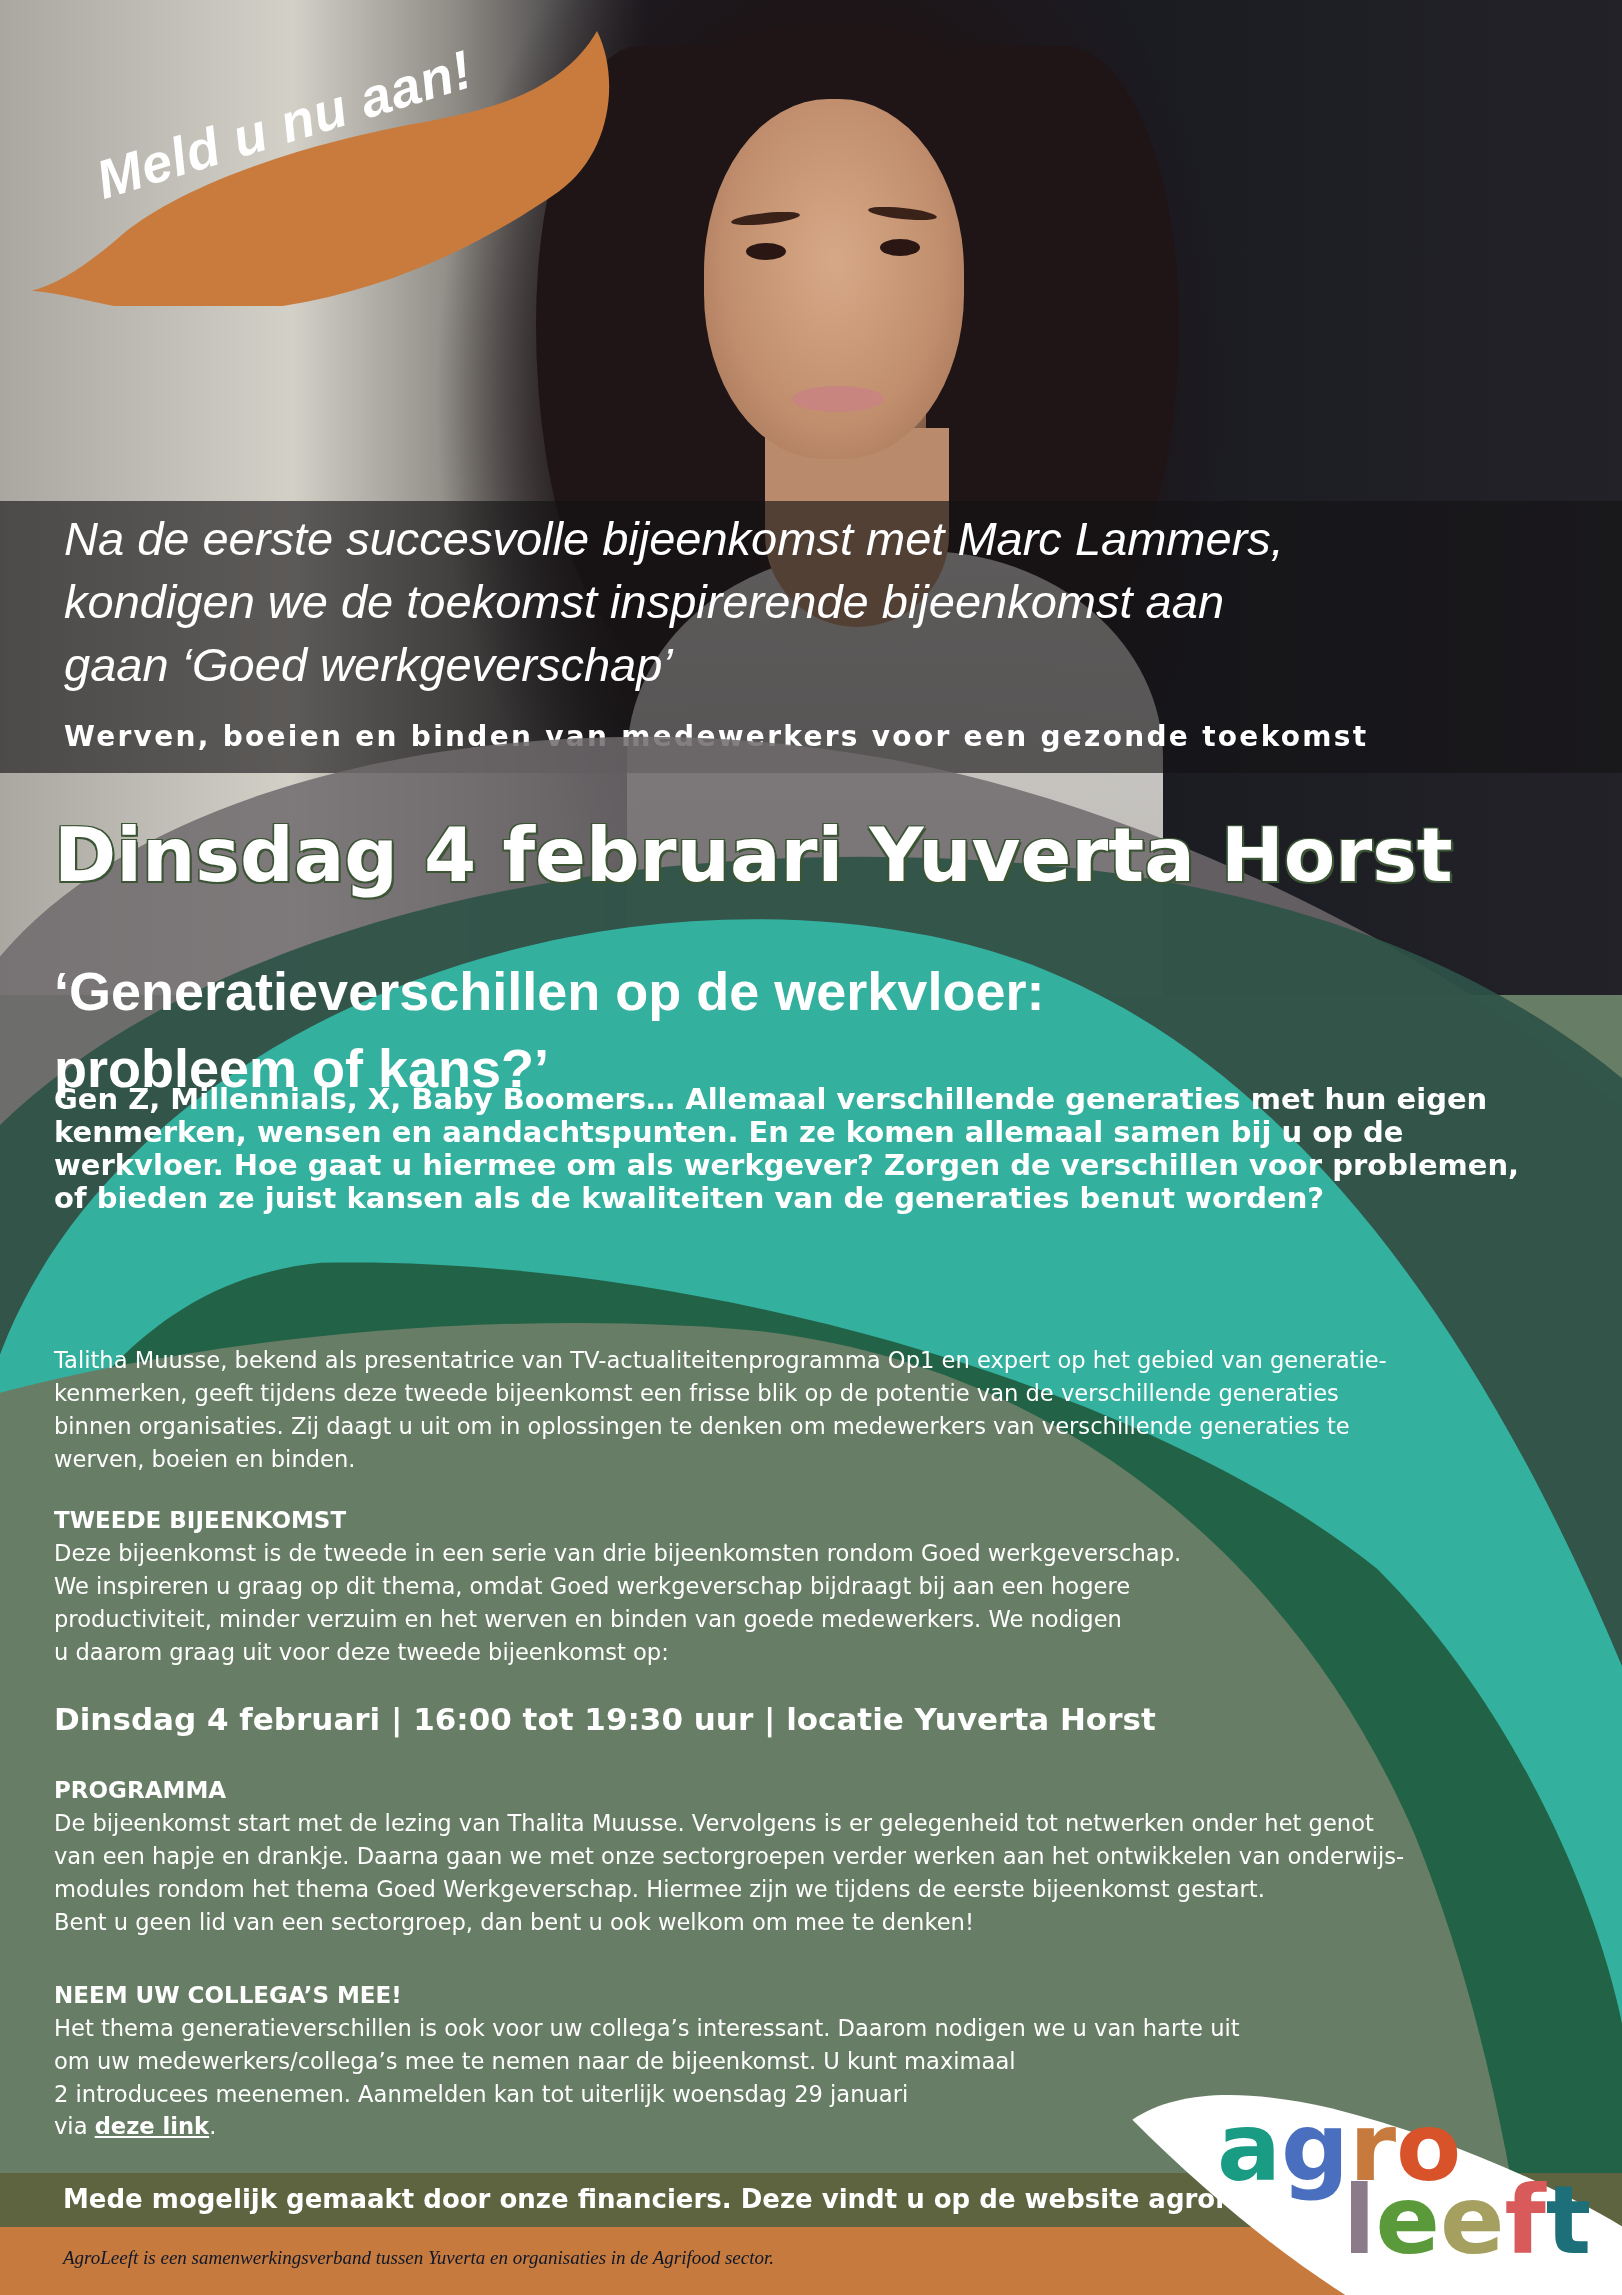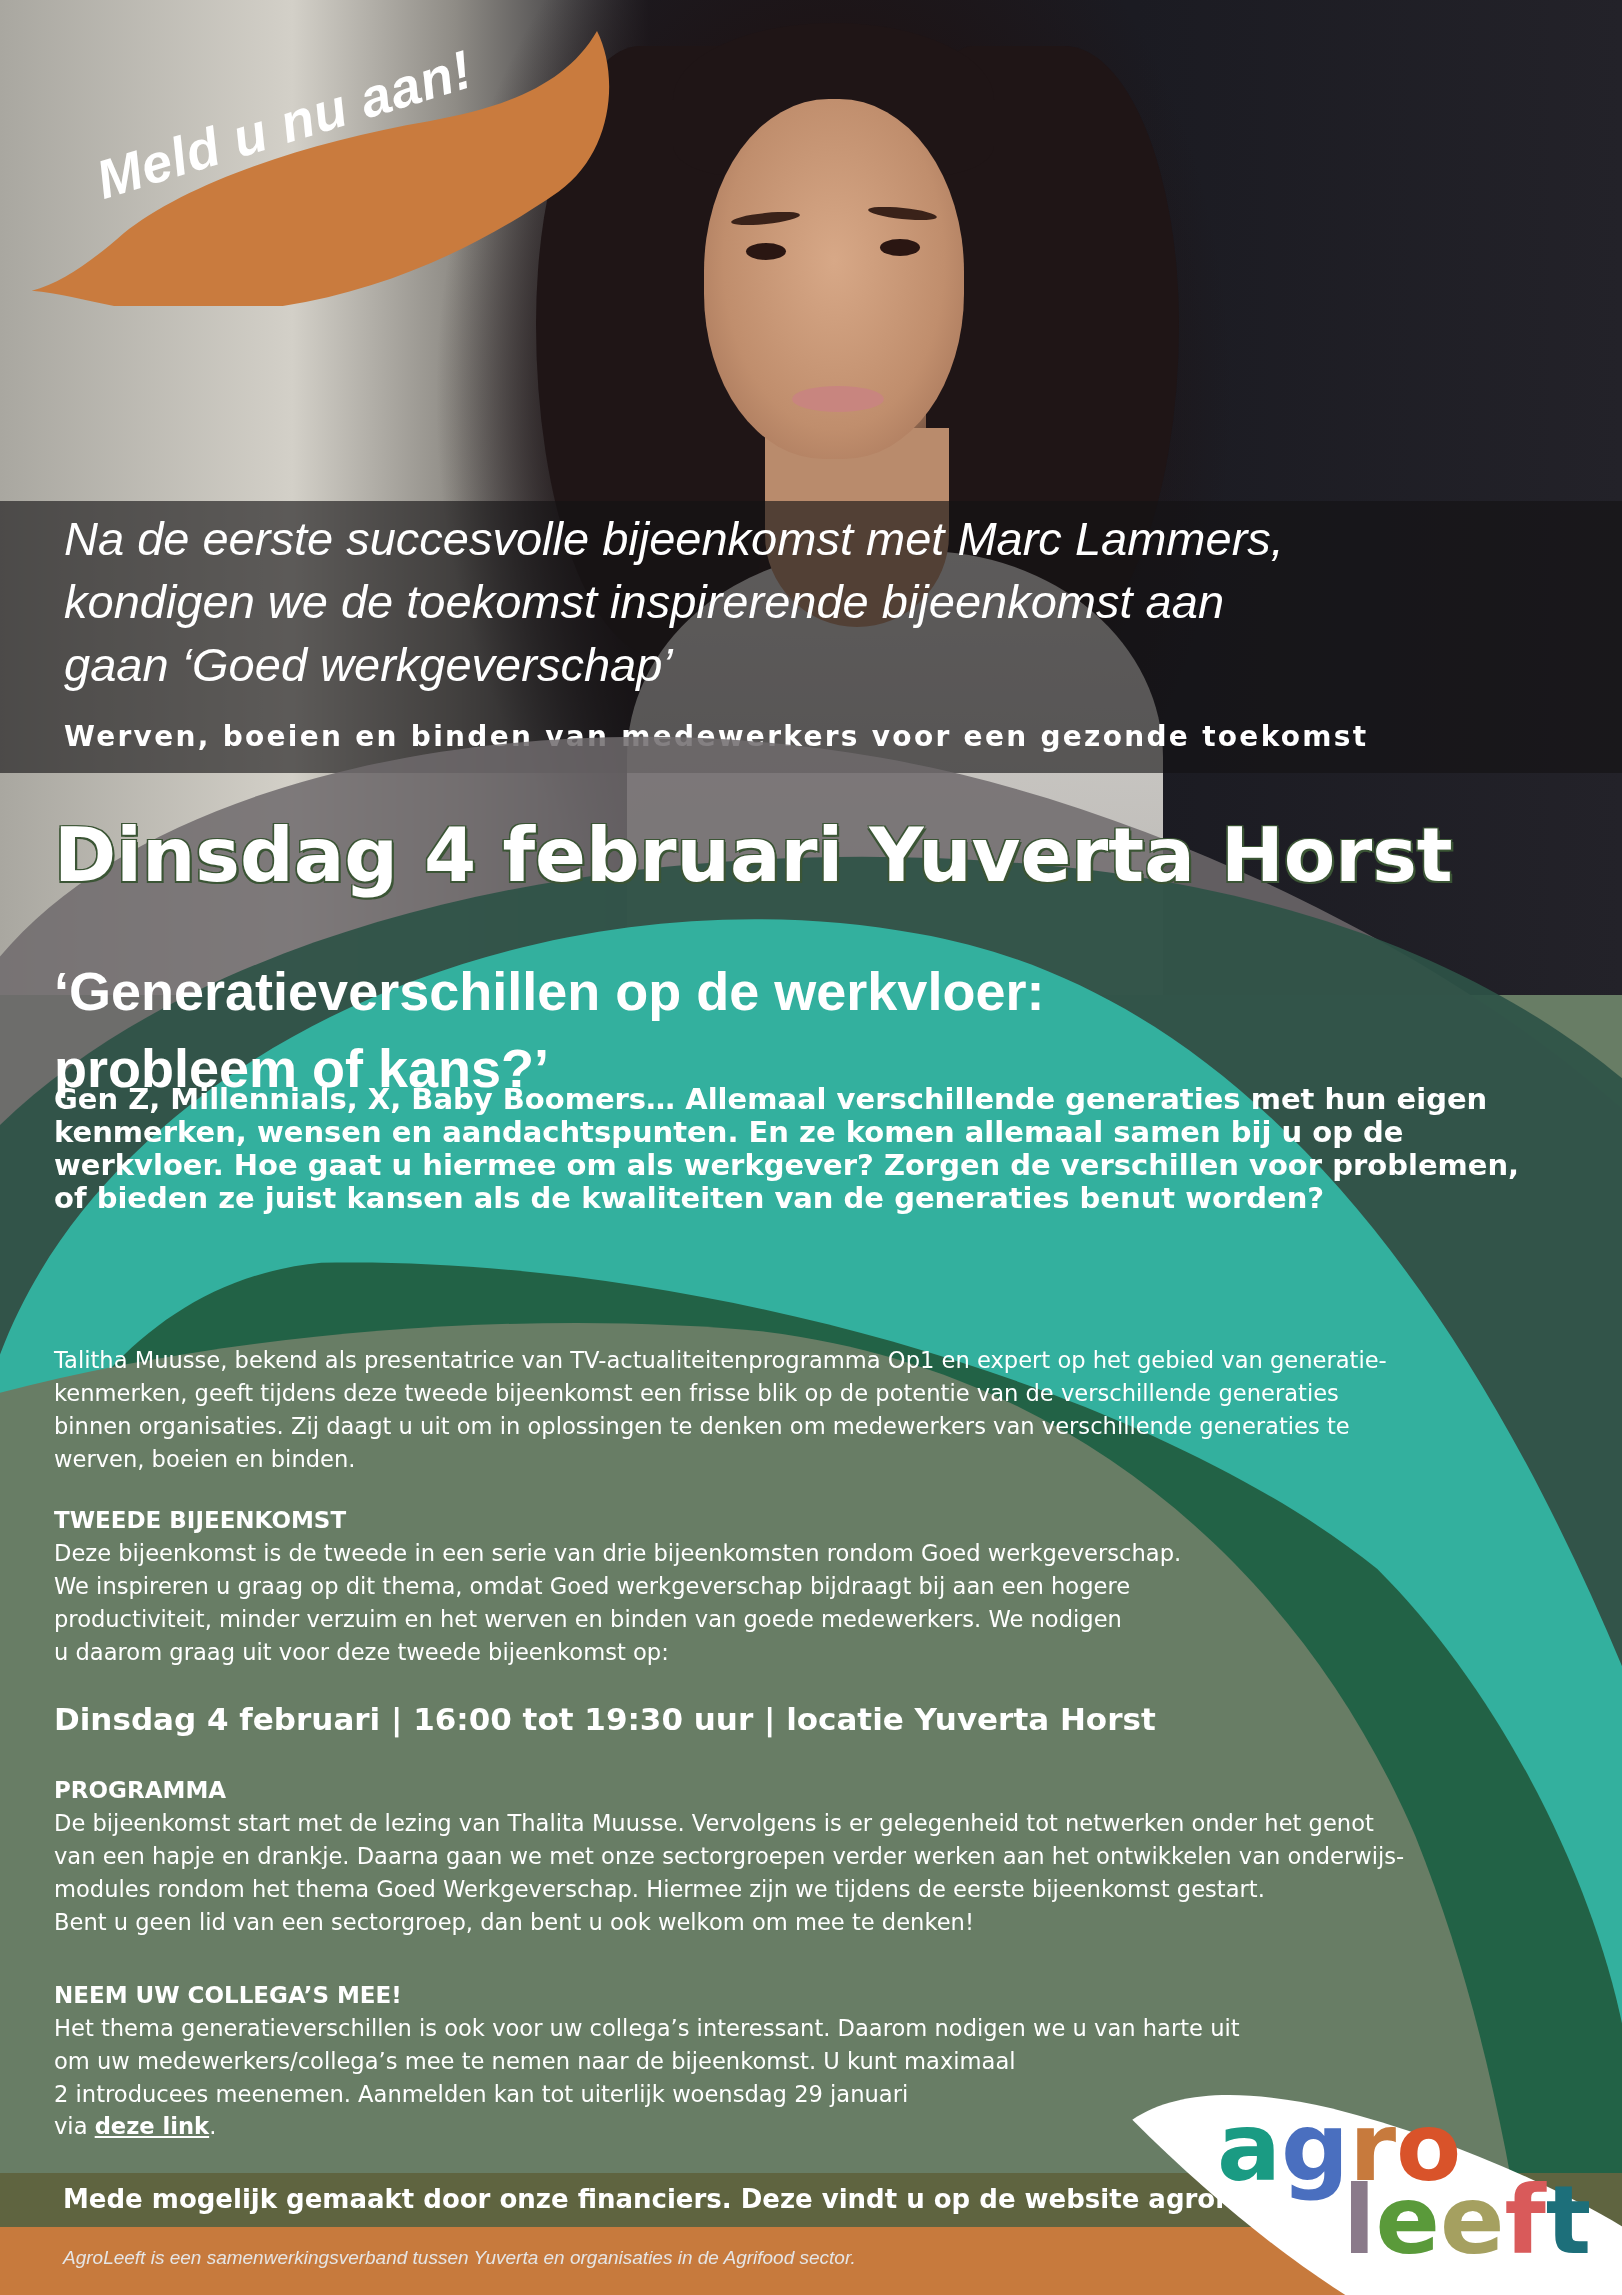--- a/index.html
+++ b/index.html
@@ -39,21 +39,21 @@
   .lead { left:54px; top:1083px; width:1500px; font-family:"DejaVu Sans", sans-serif; font-weight:bold; font-size:29px; line-height:33px; color:#ffffff; }
   .body { font-family:"DejaVu Sans", sans-serif; font-size:22.6px; line-height:33px; color:#fff; left:54px; white-space:pre-line; }
   .section-head { font-family:"DejaVu Sans", sans-serif; font-weight:bold; font-size:23px; color:#fff; left:54px; }
   .when { left:54px; top:1701px; font-family:"DejaVu Sans", sans-serif; font-weight:bold; font-size:31px; color:#fff; white-space:nowrap;text-align:center; }
   .link { font-weight:bold; text-decoration:underline; color:#fff; }
 
   
   .band-olive { left:0; top:2173px; width:1623px; height:54px; background:#5f6440; }
   .band-orange { left:0; top:2227px; width:1623px; height:69px; background:#c77a3d; }
   .footer-main { left:63px; top:2184px; font-family:"DejaVu Sans", sans-serif; font-weight:bold; font-size:26px; color:#fff; white-space:nowrap; }
-  .footer-sub { left:63px; top:2247px; font-family:Liberation Sans, sans-serif; font-style:italic; font-size:19px; color:#e5e5e5; white-space:nowrap; }
+  .footer-sub { left:63px; top:2247px; font-family:Liberation Serif, serif; font-style:italic; font-size:19px; color:#0f172a; white-space:nowrap; }
 
   
   .logo-shape { left:1117px; top:2066px; width:506px; height:230px; }
   .logo-word { font-family:"DejaVu Sans", sans-serif; font-weight:bold; font-size:95px; line-height:1; white-space:nowrap; }
   .logo-word span { display:inline-block; }
 </style>
 </head>
 <body>
 
 <div class="abs photo">

